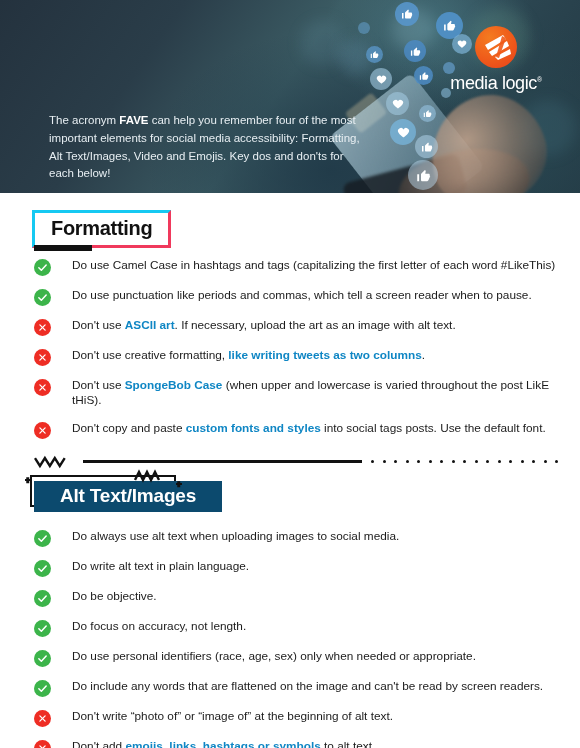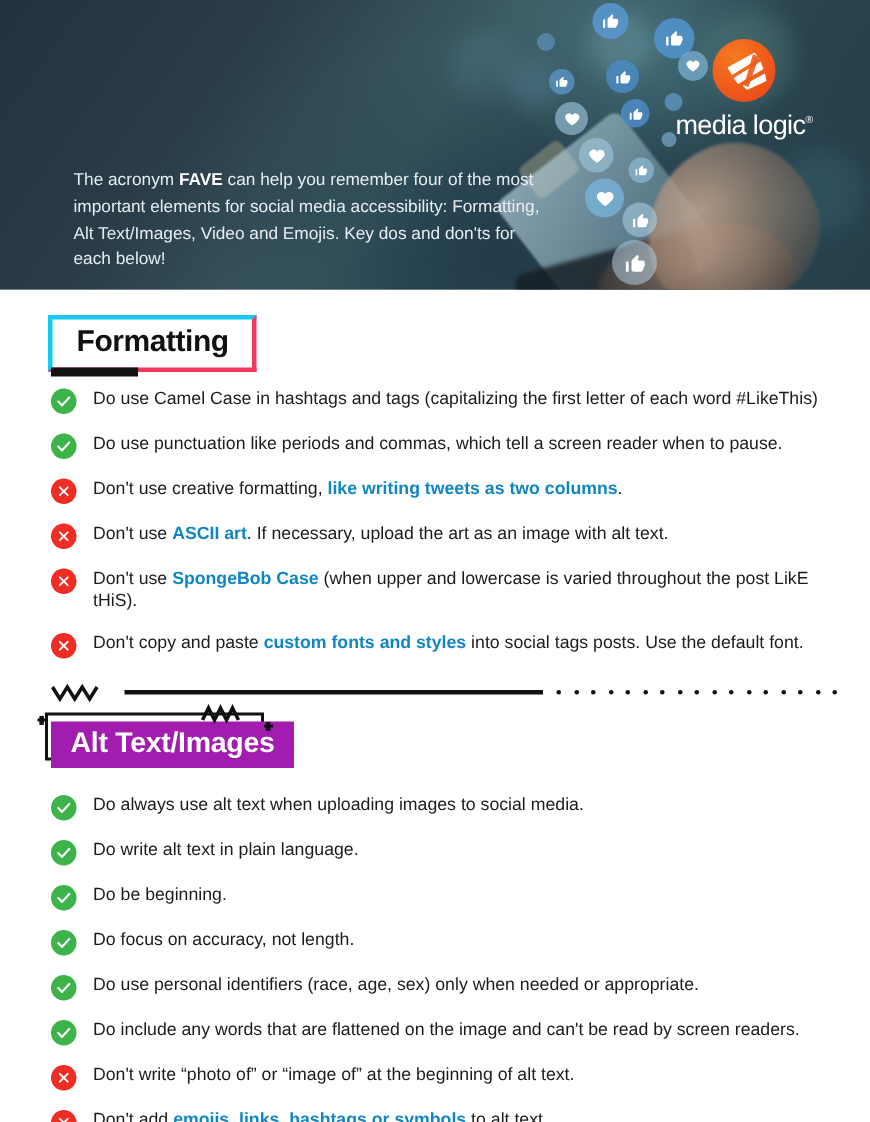--- a/index.html
+++ b/index.html
@@ -212,22 +212,22 @@
     left: -4px; top: -6px;
     width: 146px; height: 32px;
     border: 2.5px solid #111111;
     background: transparent;
     z-index: 1;
   }
   .ha-zig { position: absolute; left: 100px; top: -12px; z-index: 3; }
   .ha-fill {
     position: relative;
     z-index: 2;
-    background: #a21caf;
-    padding: 5px 13px 6px;
+    background: #0c4a6e;
+    padding: 5px 26px 6px;
     display: inline-block;
   }
   .ha-fill span {
     font-size: 19px;
     font-weight: bold;
     color: #ffffff;
     letter-spacing: -0.2px;
     line-height: 1.05;
     display: block;
   }
@@ -236,21 +236,21 @@
     width: 6px; height: 2.5px;
     background: #111111;
     z-index: 4;
   }
 
   
   .tip-list { margin-top: 10px; }
   .tip {
     display: flex;
     align-items: flex-start;
-    gap: 11px;
+    gap: 21px;
     padding: 0 0 0 12px;
     margin-bottom: 12px;
   }
   .tip-icon {
     flex: 0 0 auto;
     width: 17px; height: 17px;
     border-radius: 50%;
     display: flex;
     align-items: center;
     justify-content: center;
@@ -416,30 +416,30 @@
         </div>
         <div class="tip-text"><span>Do use punctuation like periods and commas, which tell a screen reader when to pause.</span></div>
       </div>
       <div class="tip">
         <div class="tip-icon dont">
           <svg width="9" height="9" viewBox="0 0 24 24" fill="none" stroke="#ffffff" stroke-width="3.4" stroke-linecap="round">
             <line x1="5" y1="5" x2="19" y2="19"></line>
             <line x1="19" y1="5" x2="5" y2="19"></line>
           </svg>
         </div>
-        <div class="tip-text"><span>Don't use creative formatting, </span><span class="hl">like writing tweets as two columns</span><span>.</span></div>
+        <div class="tip-text"><span>Don't use </span><span class="hl">ASCII art</span><span>. If necessary, upload the art as an image with alt text.</span></div>
       </div>
       <div class="tip">
         <div class="tip-icon dont">
           <svg width="9" height="9" viewBox="0 0 24 24" fill="none" stroke="#ffffff" stroke-width="3.4" stroke-linecap="round">
             <line x1="5" y1="5" x2="19" y2="19"></line>
             <line x1="19" y1="5" x2="5" y2="19"></line>
           </svg>
         </div>
-        <div class="tip-text"><span>Don't use </span><span class="hl">ASCII art</span><span>. If necessary, upload the art as an image with alt text.</span></div>
+        <div class="tip-text"><span>Don't use creative formatting, </span><span class="hl">like writing tweets as two columns</span><span>.</span></div>
       </div>
       <div class="tip">
         <div class="tip-icon dont">
           <svg width="9" height="9" viewBox="0 0 24 24" fill="none" stroke="#ffffff" stroke-width="3.4" stroke-linecap="round">
             <line x1="5" y1="5" x2="19" y2="19"></line>
             <line x1="19" y1="5" x2="5" y2="19"></line>
           </svg>
         </div>
         <div class="tip-text"><span>Don't use </span><span class="hl">SpongeBob Case</span><span> (when upper and lowercase is varied throughout the post LikE tHiS).</span></div>
       </div>
@@ -514,21 +514,21 @@
           </svg>
         </div>
         <div class="tip-text"><span>Do write alt text in plain language.</span></div>
       </div>
       <div class="tip">
         <div class="tip-icon do">
           <svg width="11" height="11" viewBox="0 0 24 24" fill="none" stroke="#ffffff" stroke-width="3.2" stroke-linecap="round" stroke-linejoin="round">
             <polyline points="4,12.5 9.5,18 20,6.5"></polyline>
           </svg>
         </div>
-        <div class="tip-text"><span>Do be beginning.</span></div>
+        <div class="tip-text"><span>Do be objective.</span></div>
       </div>
       <div class="tip">
         <div class="tip-icon do">
           <svg width="11" height="11" viewBox="0 0 24 24" fill="none" stroke="#ffffff" stroke-width="3.2" stroke-linecap="round" stroke-linejoin="round">
             <polyline points="4,12.5 9.5,18 20,6.5"></polyline>
           </svg>
         </div>
         <div class="tip-text"><span>Do focus on accuracy, not length.</span></div>
       </div>
       <div class="tip">

